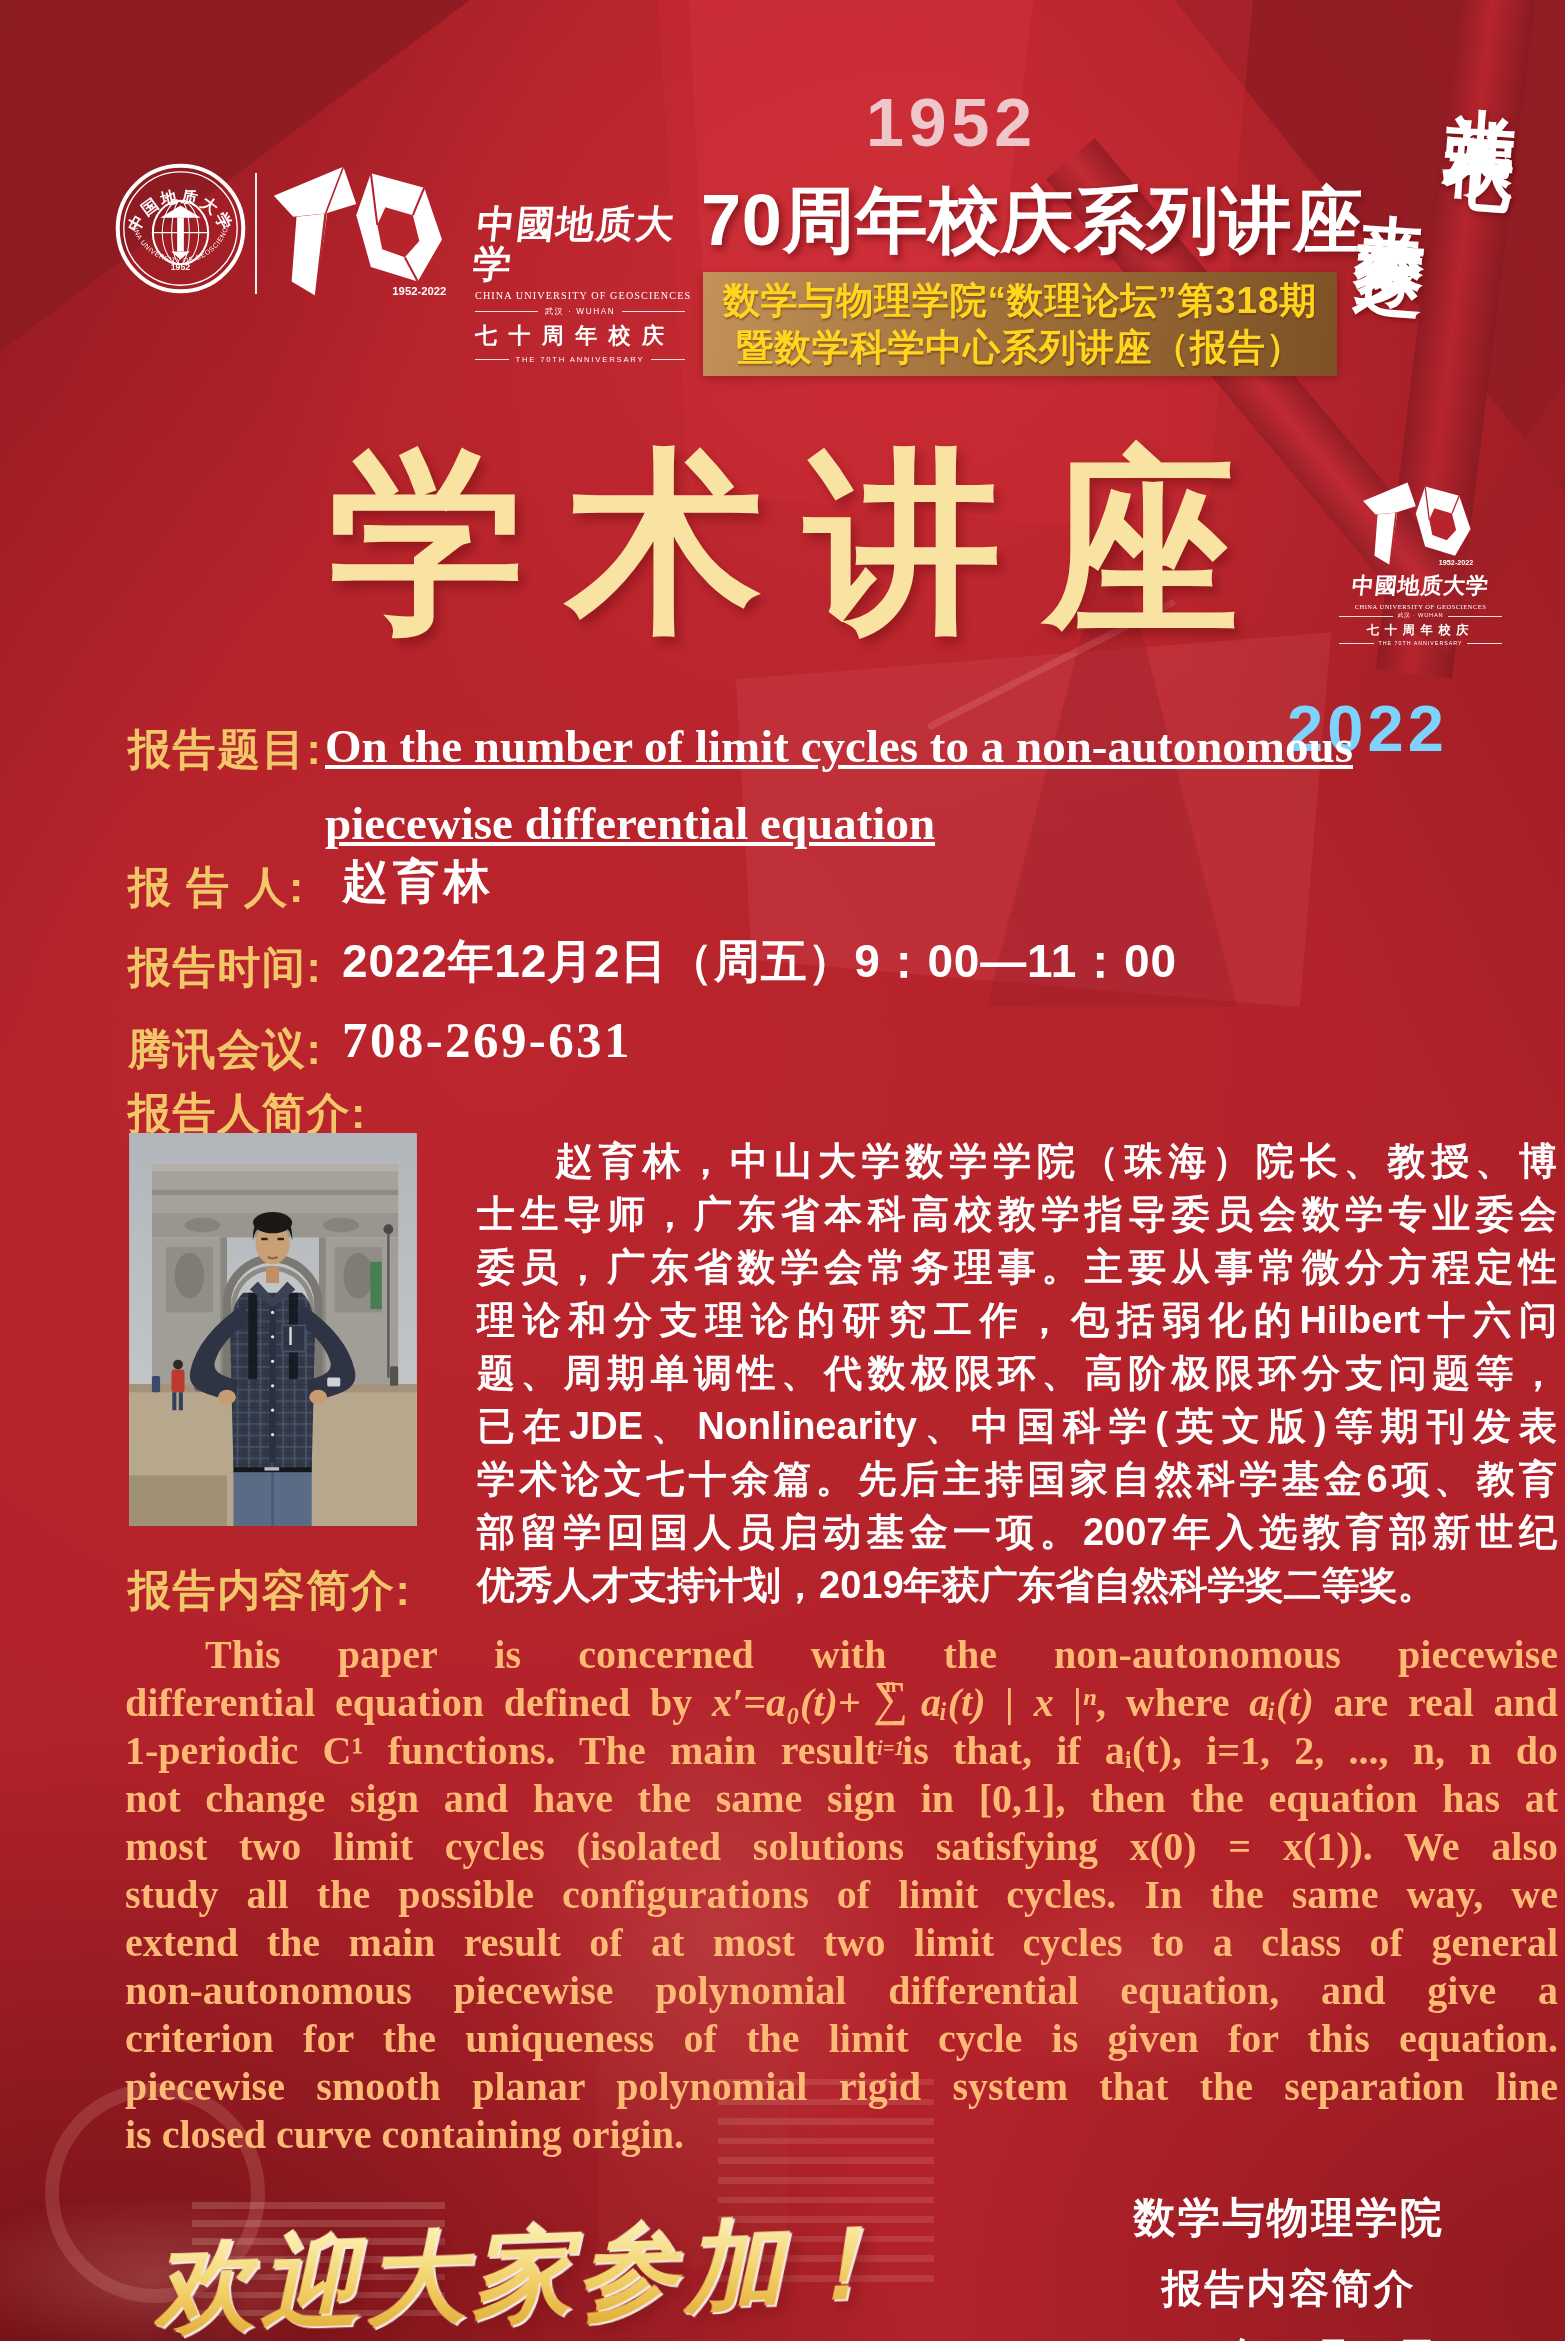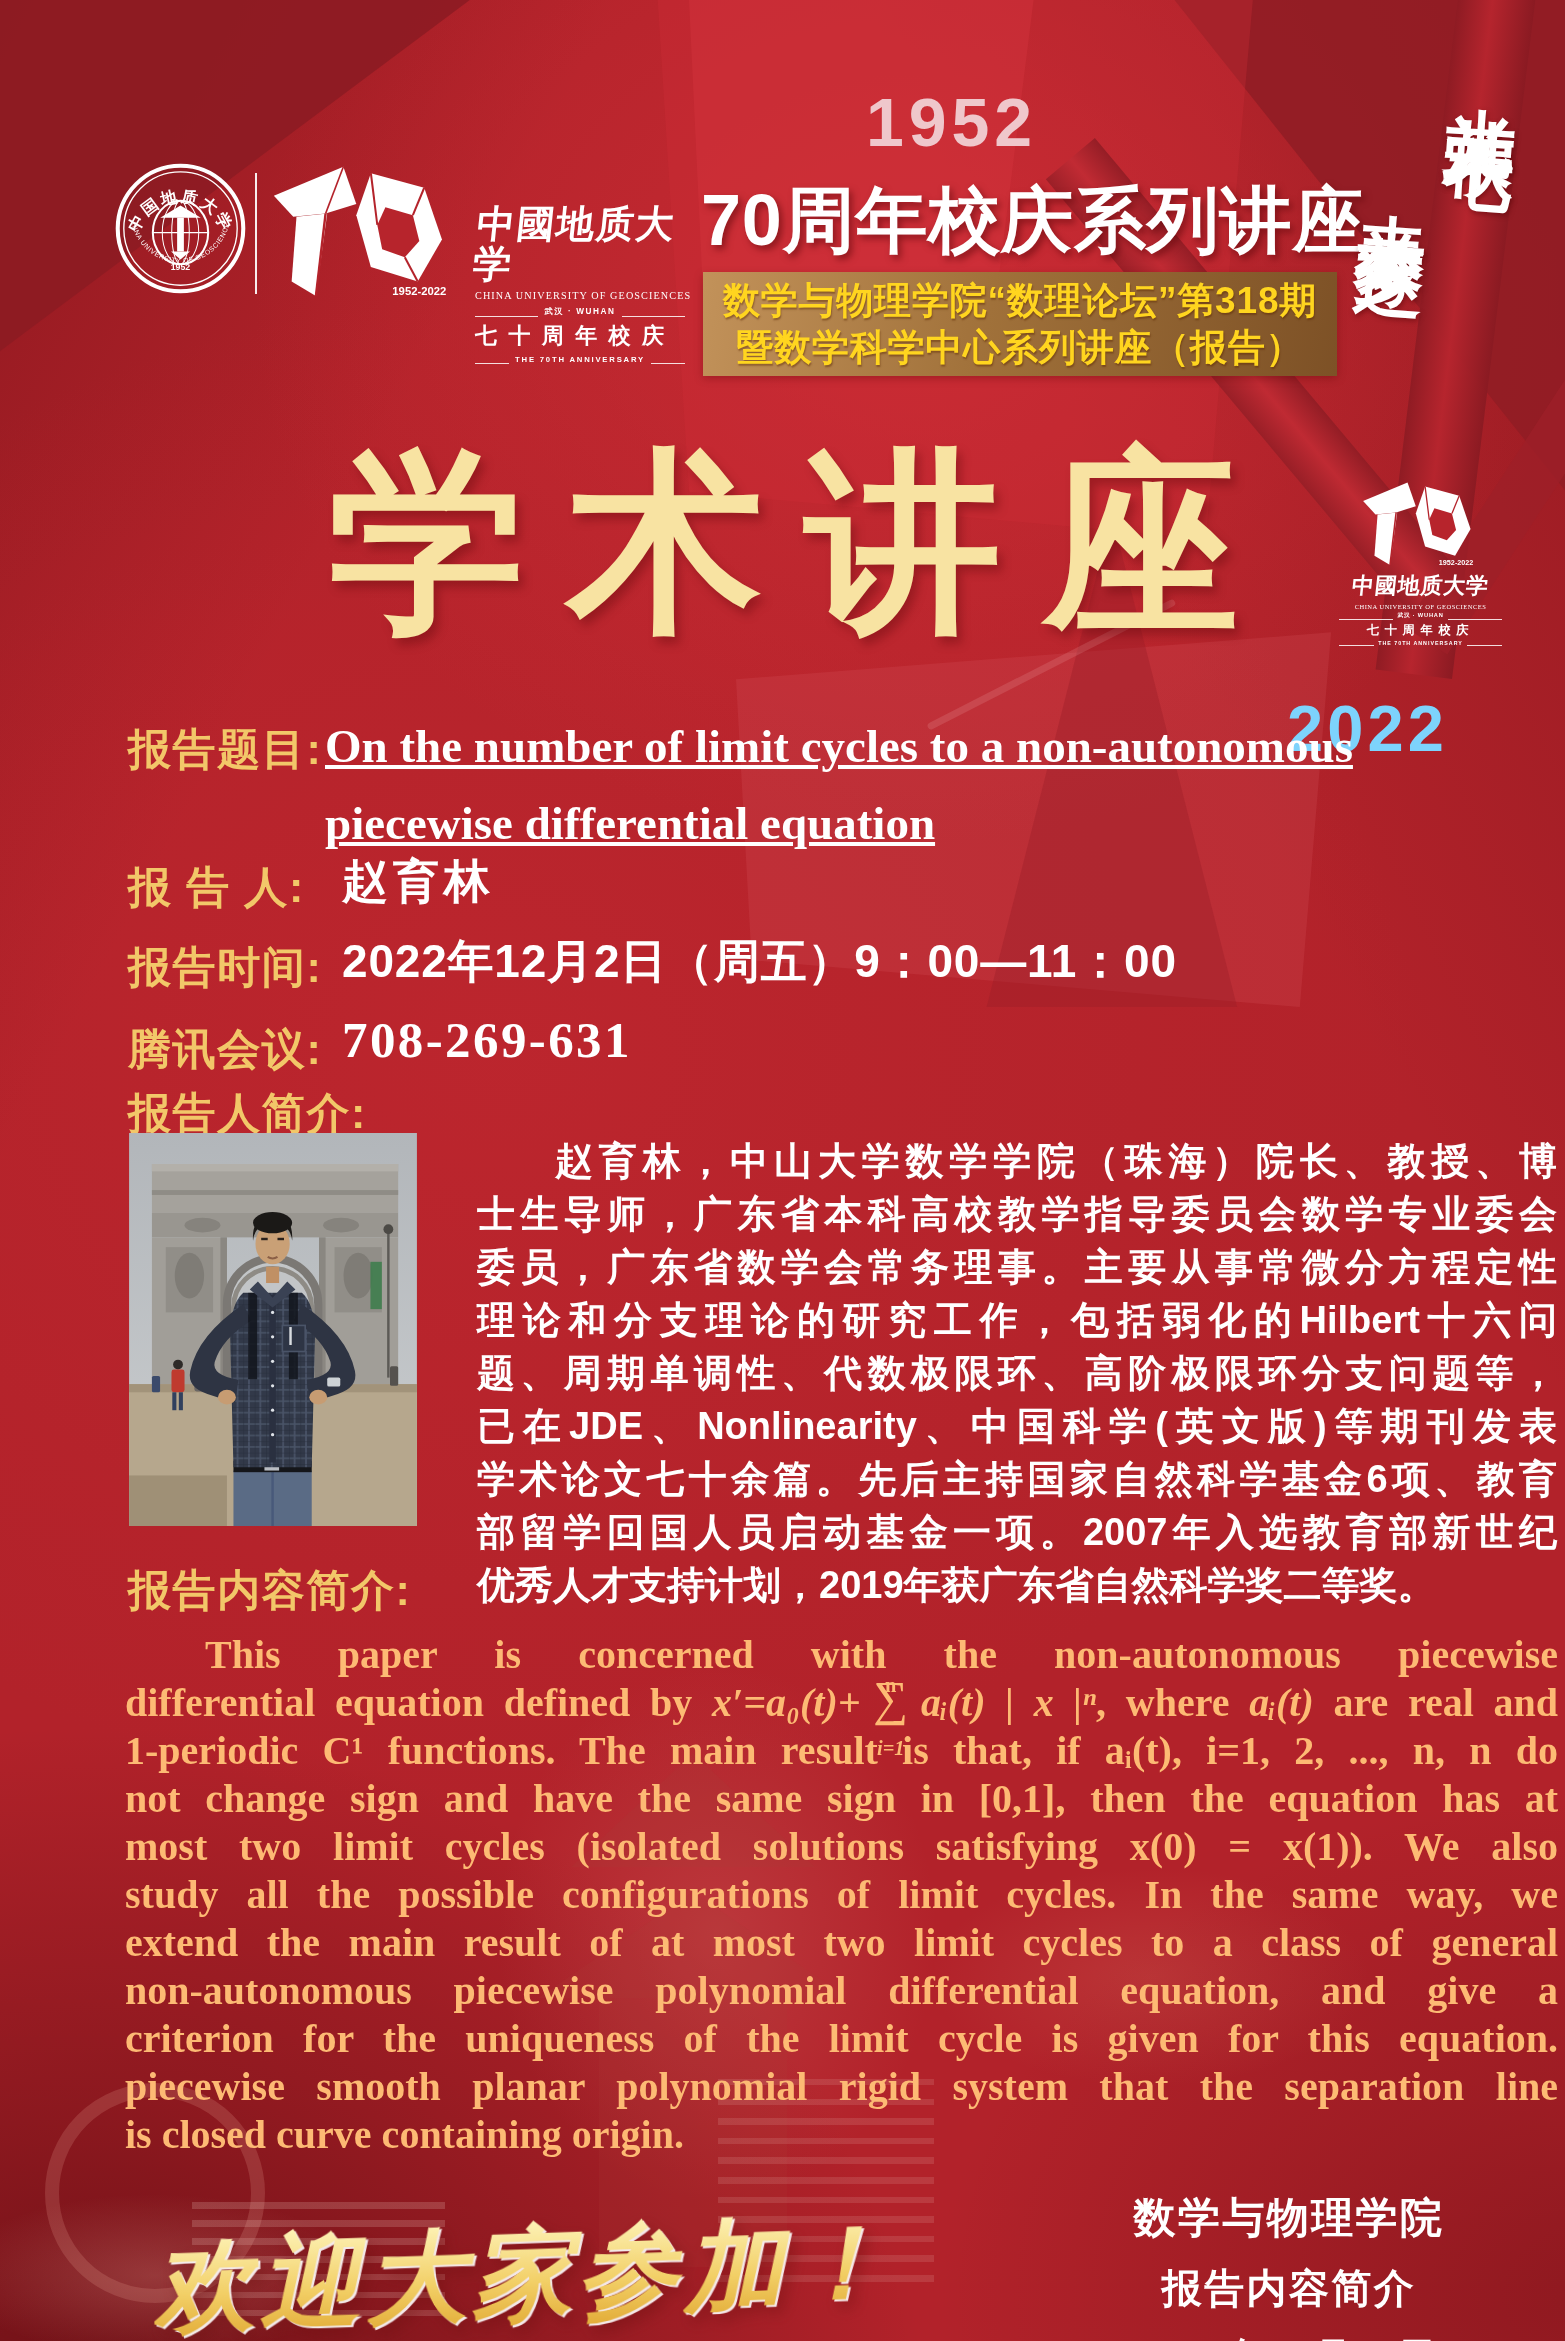--- a/index.html
+++ b/index.html
@@ -50,21 +50,21 @@
   .wm-win2{left:718px;top:2079px;width:216px;height:216px;
     background:repeating-linear-gradient(180deg,rgba(240,205,195,.14) 0 6.5px,rgba(240,205,195,0) 6.5px 19.6px);}
 
   
   .seal{left:113px;top:161px;width:135px;height:135px;}
   .divider{left:255px;top:173px;width:2.4px;height:121px;background:rgba(255,255,255,.92);}
   .logo70{left:269px;top:160px;width:194px;height:142px;}
   .wordmark{left:475px;top:205px;width:210px;text-align:left;}
   .wm-callig{font-size:38px;font-weight:900;letter-spacing:1.6px;transform:skewX(-6deg);line-height:1.05;}
   .wm-en{font-size:10.2px;letter-spacing:1.1px;margin-top:5.7px;white-space:nowrap;font-family:"Liberation Serif","DejaVu Serif",serif;}
-  .rule-row{display:flex;align-items:flex-end;gap:6.5px;margin-top:4.1px;font-weight:bold;}
+  .rule-row{display:flex;align-items:center;gap:6.5px;margin-top:4.1px;}
   .rule-row .ln{flex:1;height:0.8px;background:rgba(255,255,255,.85);}
   .wm-city{font-size:8.2px;letter-spacing:1.6px;white-space:nowrap;}
   .wm-70{font-size:22px;font-weight:900;letter-spacing:11.4px;margin-top:4.1px;white-space:nowrap;}
   .wm-ann{font-size:7.7px;letter-spacing:1.8px;white-space:nowrap;}
   .year1952{left:866px;top:83px;font-size:68px;font-weight:800;color:#efc7cb;letter-spacing:4.9px;}
   .series-title{left:701px;top:173px;width:669px;font-size:72px;font-weight:900;color:#fff;
     letter-spacing:0.8px;white-space:nowrap;text-shadow:3.3px 4.1px 7.3px rgba(90,5,10,.55);}
   .forum-box{left:703px;top:272px;width:634px;height:104px;
     background:linear-gradient(100deg,#c2925a 0%,#a0713a 45%,#7d5126 100%);
     display:flex;flex-direction:column;justify-content:center;align-items:center;gap:2.4px;

